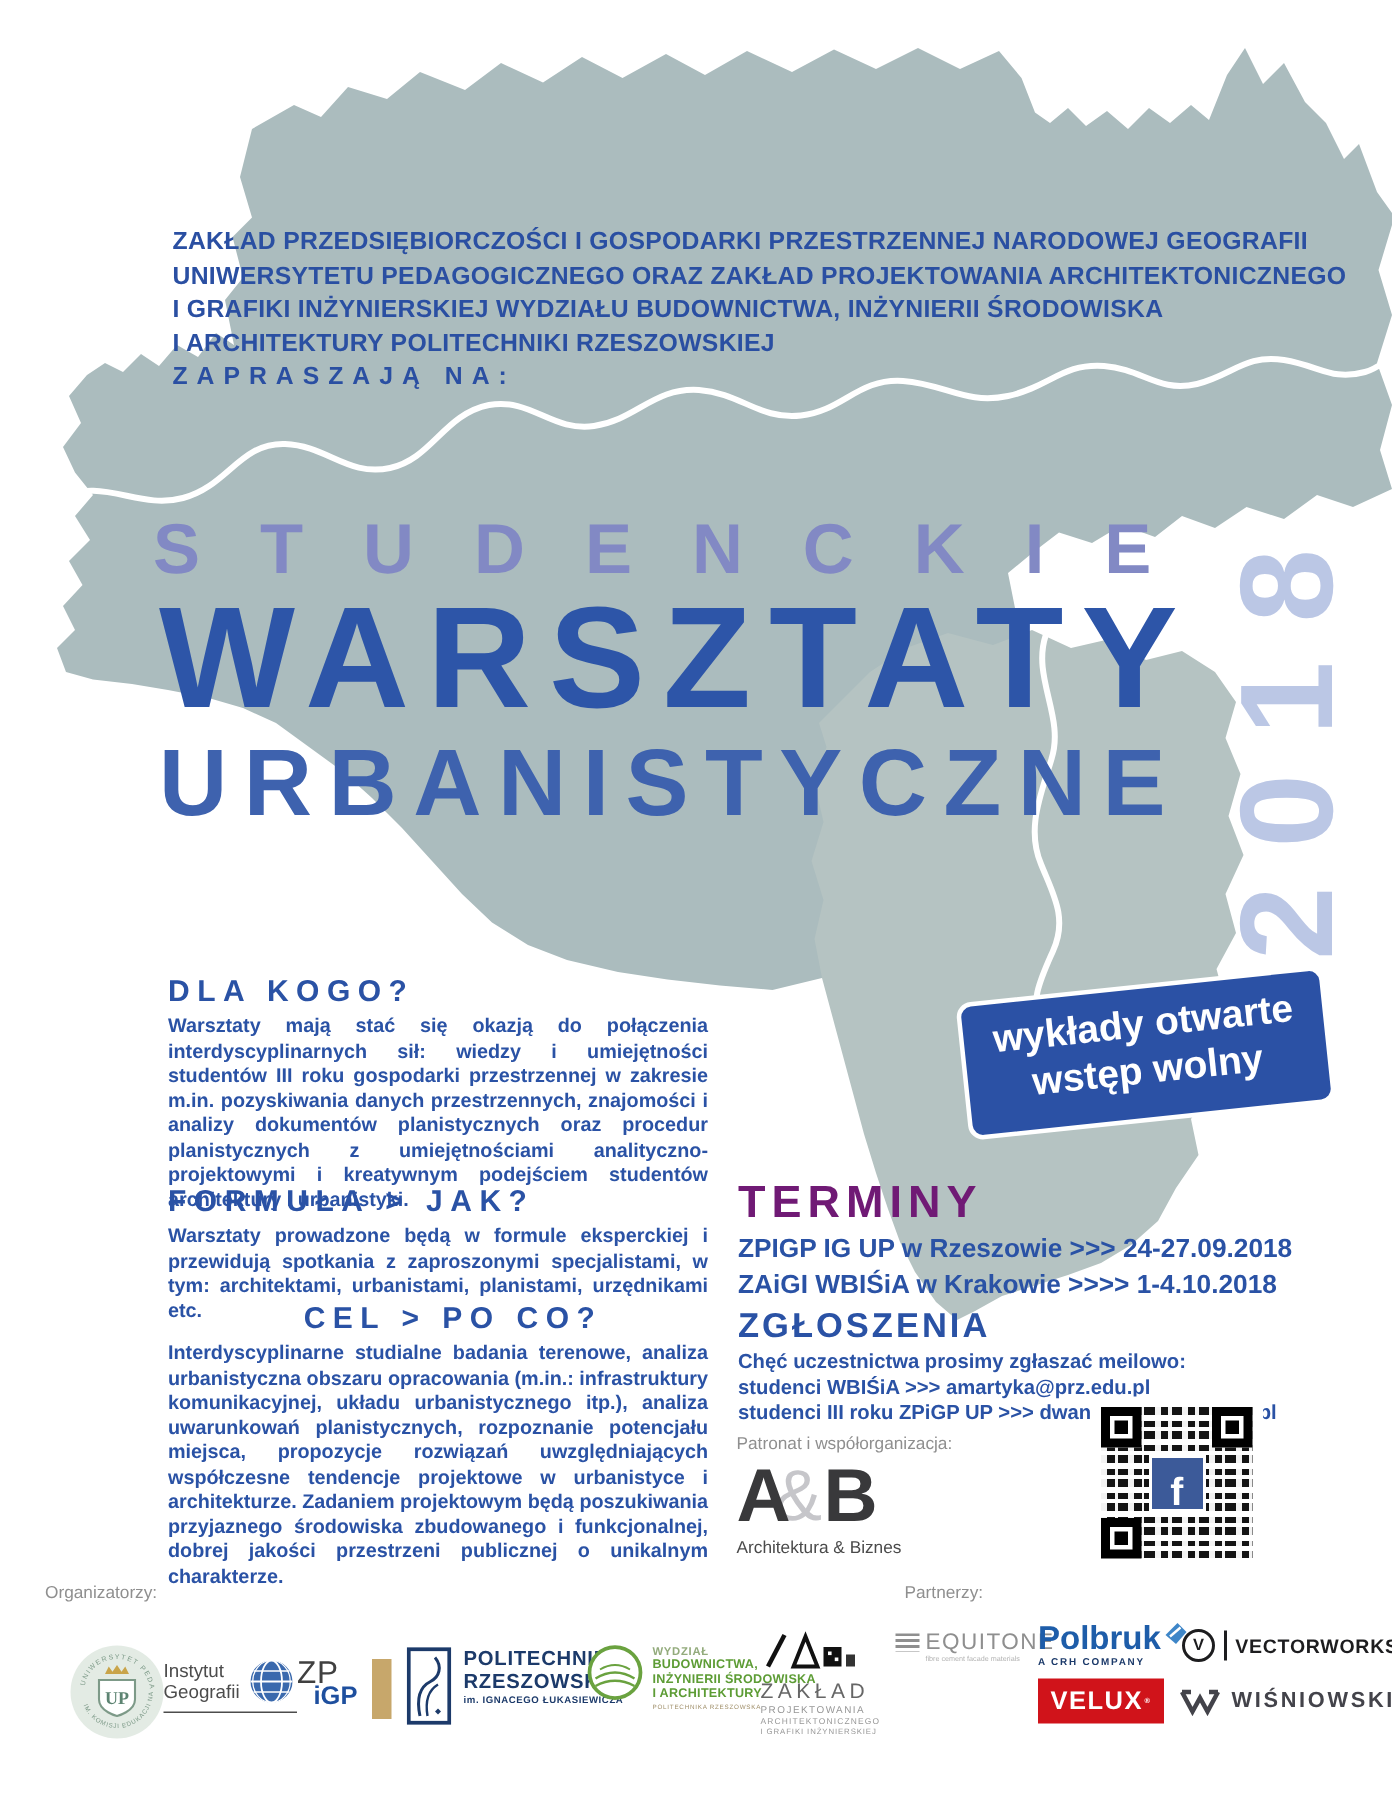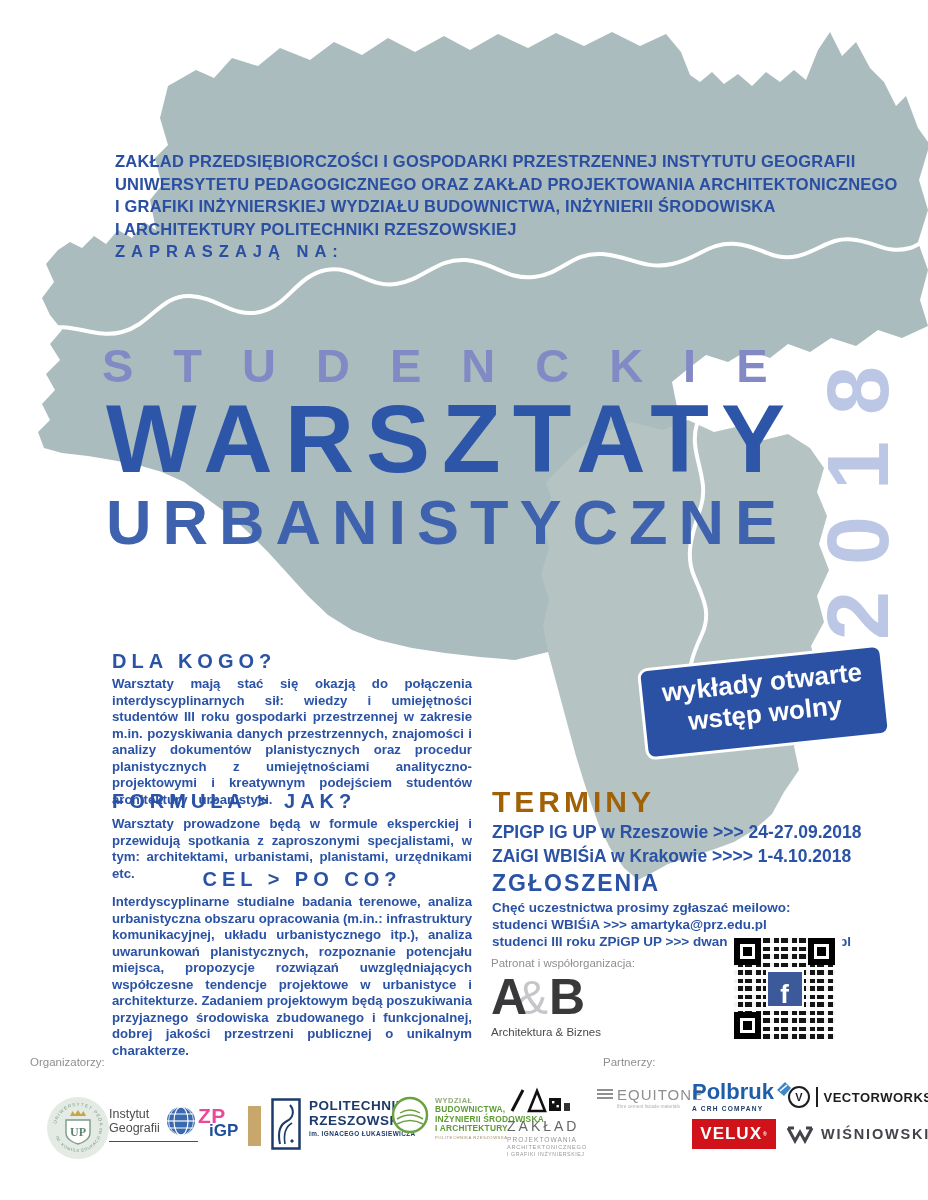--- a/index.html
+++ b/index.html
@@ -33,21 +33,21 @@
   #sec1-h{top:650px;} #sec1-b{top:676px;}
   #sec2-h{top:790px;} #sec2-b{top:816px;}
   #sec3-h{top:868px;text-align:center;} #sec3-b{top:894px;}
 
   
   #badge{left:641px;top:656px;width:240px;height:78px;background:#2b51a5;border:3px solid #fff;
     border-radius:10px;transform:rotate(-6deg);z-index:4;color:#fff;text-align:center;
     font-weight:700;font-size:26px;line-height:31px;padding-top:8px;}
 
   
-  #terminy-h{left:492px;top:785px;color:#a16207;font-weight:700;font-size:30px;letter-spacing:4px;z-index:3;}
+  #terminy-h{left:492px;top:785px;color:#701a75;font-weight:700;font-size:30px;letter-spacing:4px;z-index:3;}
   .terminy-row{left:492px;color:#2a52a5;font-weight:700;font-size:17.5px;z-index:3;white-space:nowrap;text-align:center;}
   #terminy-r0{top:822px;} #terminy-r1{top:846px;}
   #zglo-h{left:492px;top:870px;color:#2a52a5;font-weight:700;font-size:23px;letter-spacing:2px;z-index:3;}
   .zglo-row{left:492px;color:#2a52a5;font-weight:700;font-size:13.5px;z-index:3;white-space:nowrap;}
   #zglo-intro{top:900px;} #zglo-r0{top:917px;} #zglo-r1{top:934px;}
 
   .gray-label{color:#8f8f8f;font-size:11.5px;z-index:3;}
   #patronat-label{left:491px;top:957px;}
   #organizers-label{left:30px;top:1056px;}
   #partners-label{left:603px;top:1056px;}
@@ -70,21 +70,21 @@
   #finder-tl{left:7px;top:7px;} #finder-tr{right:7px;top:7px;} #finder-bl{left:7px;bottom:7px;}
   #fb-badge{position:absolute;left:50%;top:50%;width:34px;height:34px;margin:-19px 0 0 -19px;
     background:#3c5a99;border:2px solid #fff;color:#fff;font-weight:700;font-size:26px;
     display:flex;align-items:flex-end;justify-content:center;line-height:24px;overflow:hidden;}
 
   
   .logo{z-index:3;}
   #logo-ig{left:109px;top:1104px;display:flex;align-items:center;gap:4px;border-bottom:1.5px solid #4c4c4c;padding-bottom:3px;}
   #logo-ig .ig-text{font-size:12.5px;line-height:14px;color:#4c4c4c;}
   #logo-zpigp{left:198px;top:1104px;width:68px;height:44px;}
-  #logo-zpigp .zp{position:absolute;left:0;top:0;font-size:21px;font-weight:700;color:#ec4899;letter-spacing:.5px;text-align:right;}
+  #logo-zpigp .zp{position:absolute;left:0;top:0;font-size:21px;font-weight:400;color:#404040;letter-spacing:.5px;text-align:right;}
   #logo-zpigp .igp{position:absolute;left:11px;top:17px;font-size:17px;font-weight:700;color:#1e4f9e;}
   #logo-zpigp .bar{position:absolute;left:50px;top:2px;width:13px;height:40px;background:#c7a76b;}
   #logo-prz{left:271px;top:1098px;display:flex;gap:8px;align-items:flex-start;}
   #logo-prz .prz-text div:nth-child(1),#logo-prz .prz-text div:nth-child(2){font-size:13.5px;font-weight:800;color:#1c3a6a;letter-spacing:.5px;line-height:15px;}
   #logo-prz .prz-sub{font-size:6.4px;font-weight:700;color:#1c3a6a;letter-spacing:.4px;margin-top:2px;}
   #logo-wbisia{left:391px;top:1096px;display:flex;gap:6px;align-items:flex-start;}
   #logo-wbisia .w0{font-size:7.5px;font-weight:700;color:#93ab7c;letter-spacing:.5px;}
   #logo-wbisia .wg{font-size:8.4px;font-weight:800;color:#5d9c35;letter-spacing:.2px;line-height:9.6px;}
   #logo-wbisia .wsub{font-size:4.2px;color:#a08f6a;letter-spacing:.5px;margin-top:1.5px;}
   #logo-zaklad{left:507px;top:1087px;width:78px;text-align:left;}
@@ -139,21 +139,21 @@
     <path fill="none" stroke="#ffffff" stroke-width="4" stroke-linecap="round" d="M 38,332 C 70,318 92,340 122,332 C 152,324 160,295 190,296 C 218,297 232,318 260,312
          C 288,306 296,276 326,270 C 354,265 368,288 396,284 C 424,280 436,258 466,260
          C 494,262 506,280 534,277 C 562,274 572,252 602,254 C 630,256 644,270 672,264
          C 700,258 708,242 736,244 C 762,246 772,262 798,256 C 822,250 830,236 856,240
          C 880,244 888,254 910,248 C 918,246 924,240 928,238"></path>
     <path fill="none" stroke="#ffffff" stroke-width="4" stroke-linecap="round" d="M 697,424 C 688,452 710,478 701,506 C 694,530 684,552 694,576 C 702,596 712,612 702,634
          C 694,652 686,668 693,688 C 697,699 699,704 697,710"></path>
   </svg>
 
   <div id="org-header" class="abs">
-    <div class="hline">ZAKŁAD PRZEDSIĘBIORCZOŚCI I GOSPODARKI PRZESTRZENNEJ INSTYTUTU GEOGRAFII</div>
+    <div class="hline">ZAKŁAD PRZEDSIĘBIORCZOŚCI I GOSPODARKI PRZESTRZENNEJ NARODOWEJ GEOGRAFII</div>
     <div class="hline">UNIWERSYTETU PEDAGOGICZNEGO ORAZ ZAKŁAD PROJEKTOWANIA ARCHITEKTONICZNEGO</div>
     <div class="hline">I GRAFIKI INŻYNIERSKIEJ WYDZIAŁU BUDOWNICTWA, INŻYNIERII ŚRODOWISKA</div>
     <div id="header-row4">
       <span class="hline">I ARCHITEKTURY POLITECHNIKI RZESZOWSKIEJ</span>
       <span id="invite">ZAPRASZAJĄ NA:</span>
     </div>
   </div>
 
   <div id="title-studenckie" class="abs t-line">STUDENCKIE</div>
   <div id="title-warsztaty" class="abs t-line">WARSZTATY</div>

